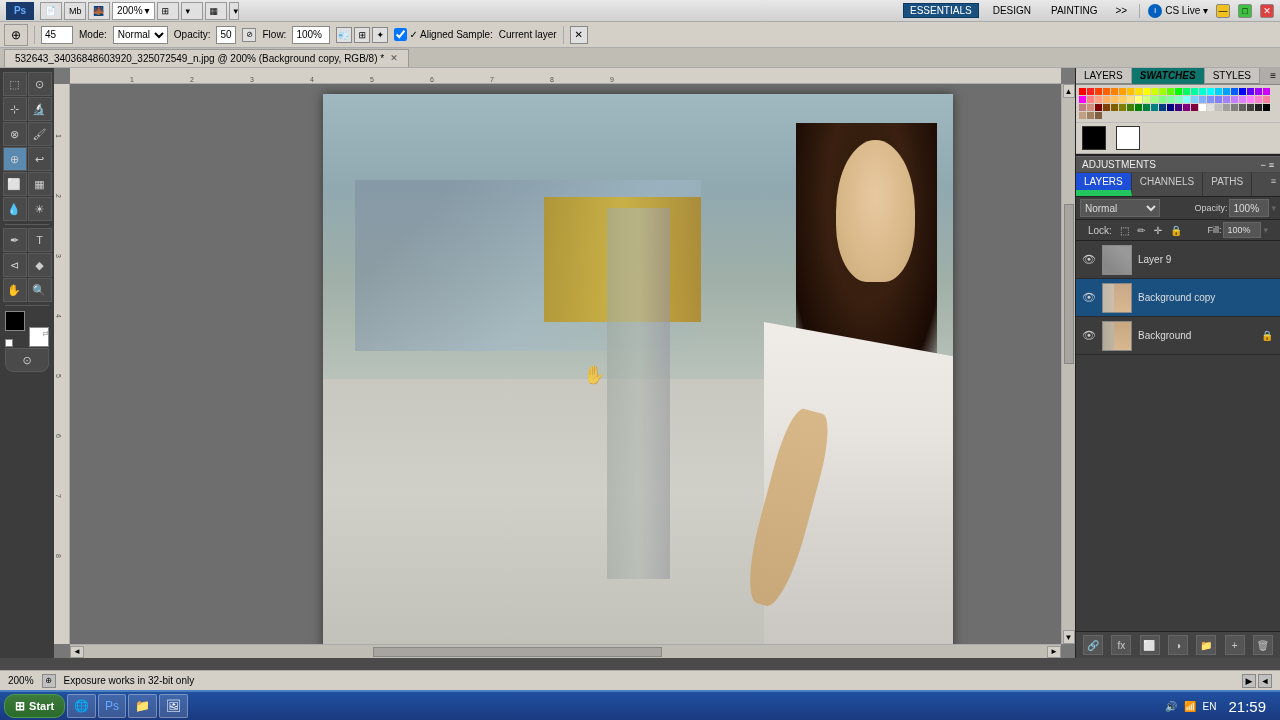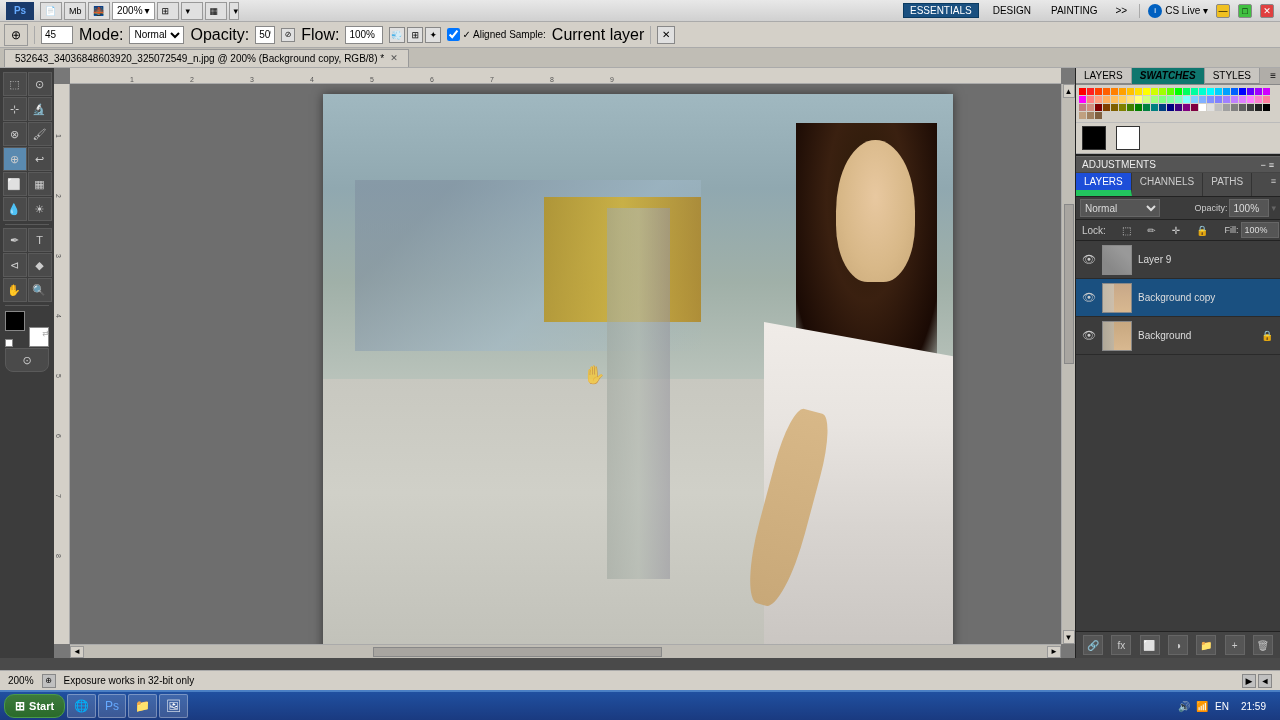--- a/index.html
+++ b/index.html
@@ -25,21 +25,21 @@
       border-bottom: 1px solid #aaa;
     }
     .menu-item { padding: 2px 8px; cursor: pointer; font-size: 11px; }
 
     
     #options-bar {
       width: 100%; height: 26px; background: #d4d0c8;
       display: flex; align-items: center; padding: 0 4px; gap: 6px;
       border-bottom: 1px solid #aaa;
     }
-    .options-label { font-size: 16px; }
+    .options-label { font-size: 10px; }
     .options-input { height: 18px; width: 55px; font-size: 10px; border: 1px solid #888; padding: 1px 3px; background: #fff; }
     .options-select { height: 18px; font-size: 10px; border: 1px solid #888; background: #fff; }
 
     
     #tab-bar {
       width: 100%; height: 20px; background: #c0bdb5;
       display: flex; align-items: center; padding: 0 4px;
       border-bottom: 1px solid #aaa;
     }
     #doc-tab {
@@ -618,21 +618,21 @@
           <select class="layers-mode-select">
             <option>Normal</option>
           </select>
           <div style="margin-left:auto;display:flex;align-items:center;gap:2px;">
             <span style="font-size:9px;color:#ccc;">Opacity:</span>
             <input type="text" class="layers-opacity-input" value="100%" style="width: 40px;">
             <span style="font-size:9px;color:#666;cursor:pointer;">▾</span>
           </div>
         </div>
 
-        <div id="layers-lock" style="display:flex;align-items:center;padding:2px 6px;gap:16px;font-size:10px;color:#ccc;border-bottom:1px solid #222;">
+        <div id="layers-lock" style="display:flex;align-items:center;padding:2px 12px;gap:8px;font-size:10px;color:#ccc;border-bottom:1px solid #222;">
           <span>Lock:</span>
           <span class="lock-icon" title="Lock transparent pixels">⬚</span>
           <span class="lock-icon" title="Lock image pixels">✏</span>
           <span class="lock-icon" title="Lock position">✛</span>
           <span class="lock-icon" title="Lock all">🔒</span>
           <div style="margin-left:auto;display:flex;align-items:center;gap:2px;">
             <span style="font-size:9px;color:#ccc;">Fill:</span>
             <input type="text" style="height: 16px; width: 38px; font-size: 9px; background: rgb(85, 85, 85); color: rgb(221, 221, 221); border: 1px solid rgb(102, 102, 102); padding: 1px 3px;" value="100%">
             <span style="font-size:9px;color:#666;cursor:pointer;">▾</span>
           </div>
@@ -709,17 +709,17 @@
     <div class="taskbar-btn" style="height:24px;padding:0 6px;background:rgba(255,255,255,0.15);border:1px solid rgba(255,255,255,0.3);border-radius:2px;">
       <span style="font-size:12px;">📁</span>
     </div>
     <div class="taskbar-btn" style="height:24px;padding:0 6px;background:rgba(255,255,255,0.15);border:1px solid rgba(255,255,255,0.3);border-radius:2px;">
       <span style="font-size:12px;">🖼</span>
     </div>
     <div id="taskbar-right" style="margin-left:auto;display:flex;align-items:center;gap:6px;color:#fff;font-size:10px;padding-right:4px;">
       <span style="font-size:10px;cursor:pointer;">🔊</span>
       <span style="font-size:10px;cursor:pointer;">📶</span>
       <span style="font-size:10px;cursor:pointer;">EN</span>
-      <div id="clock" style="font-size:10px;color:#fff;">21:59</div>
+      <div id="clock" style="font-size:15px;color:#fff;">21:59</div>
     </div>
   </div>
 
 </div>
 
 </body></html>

